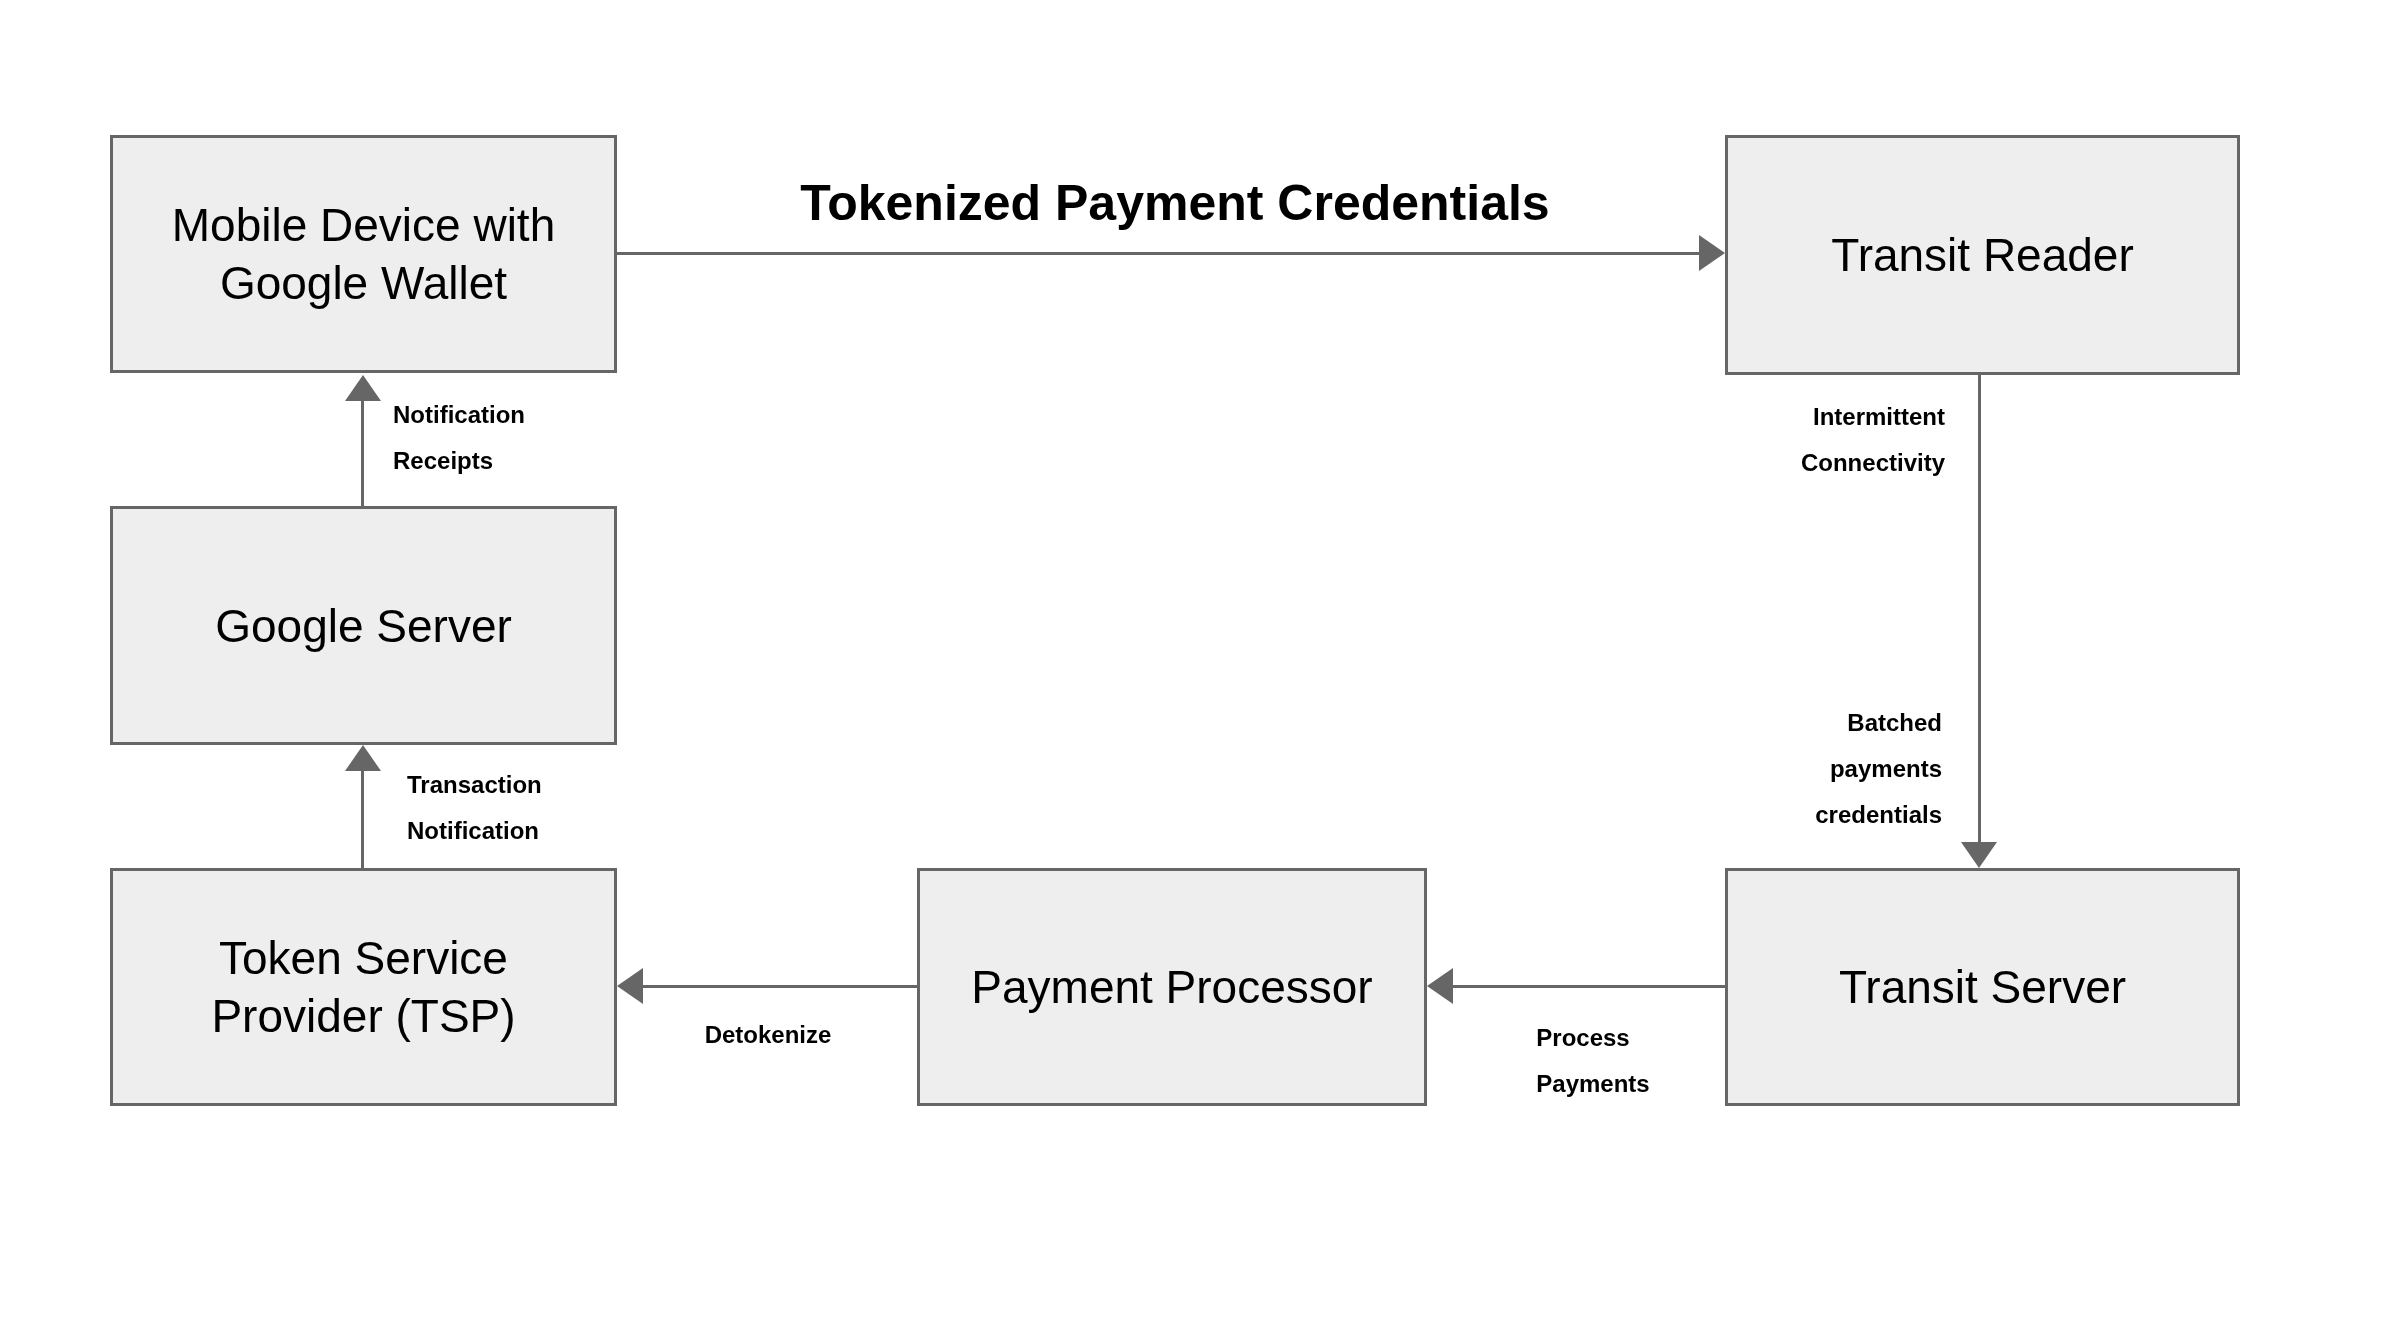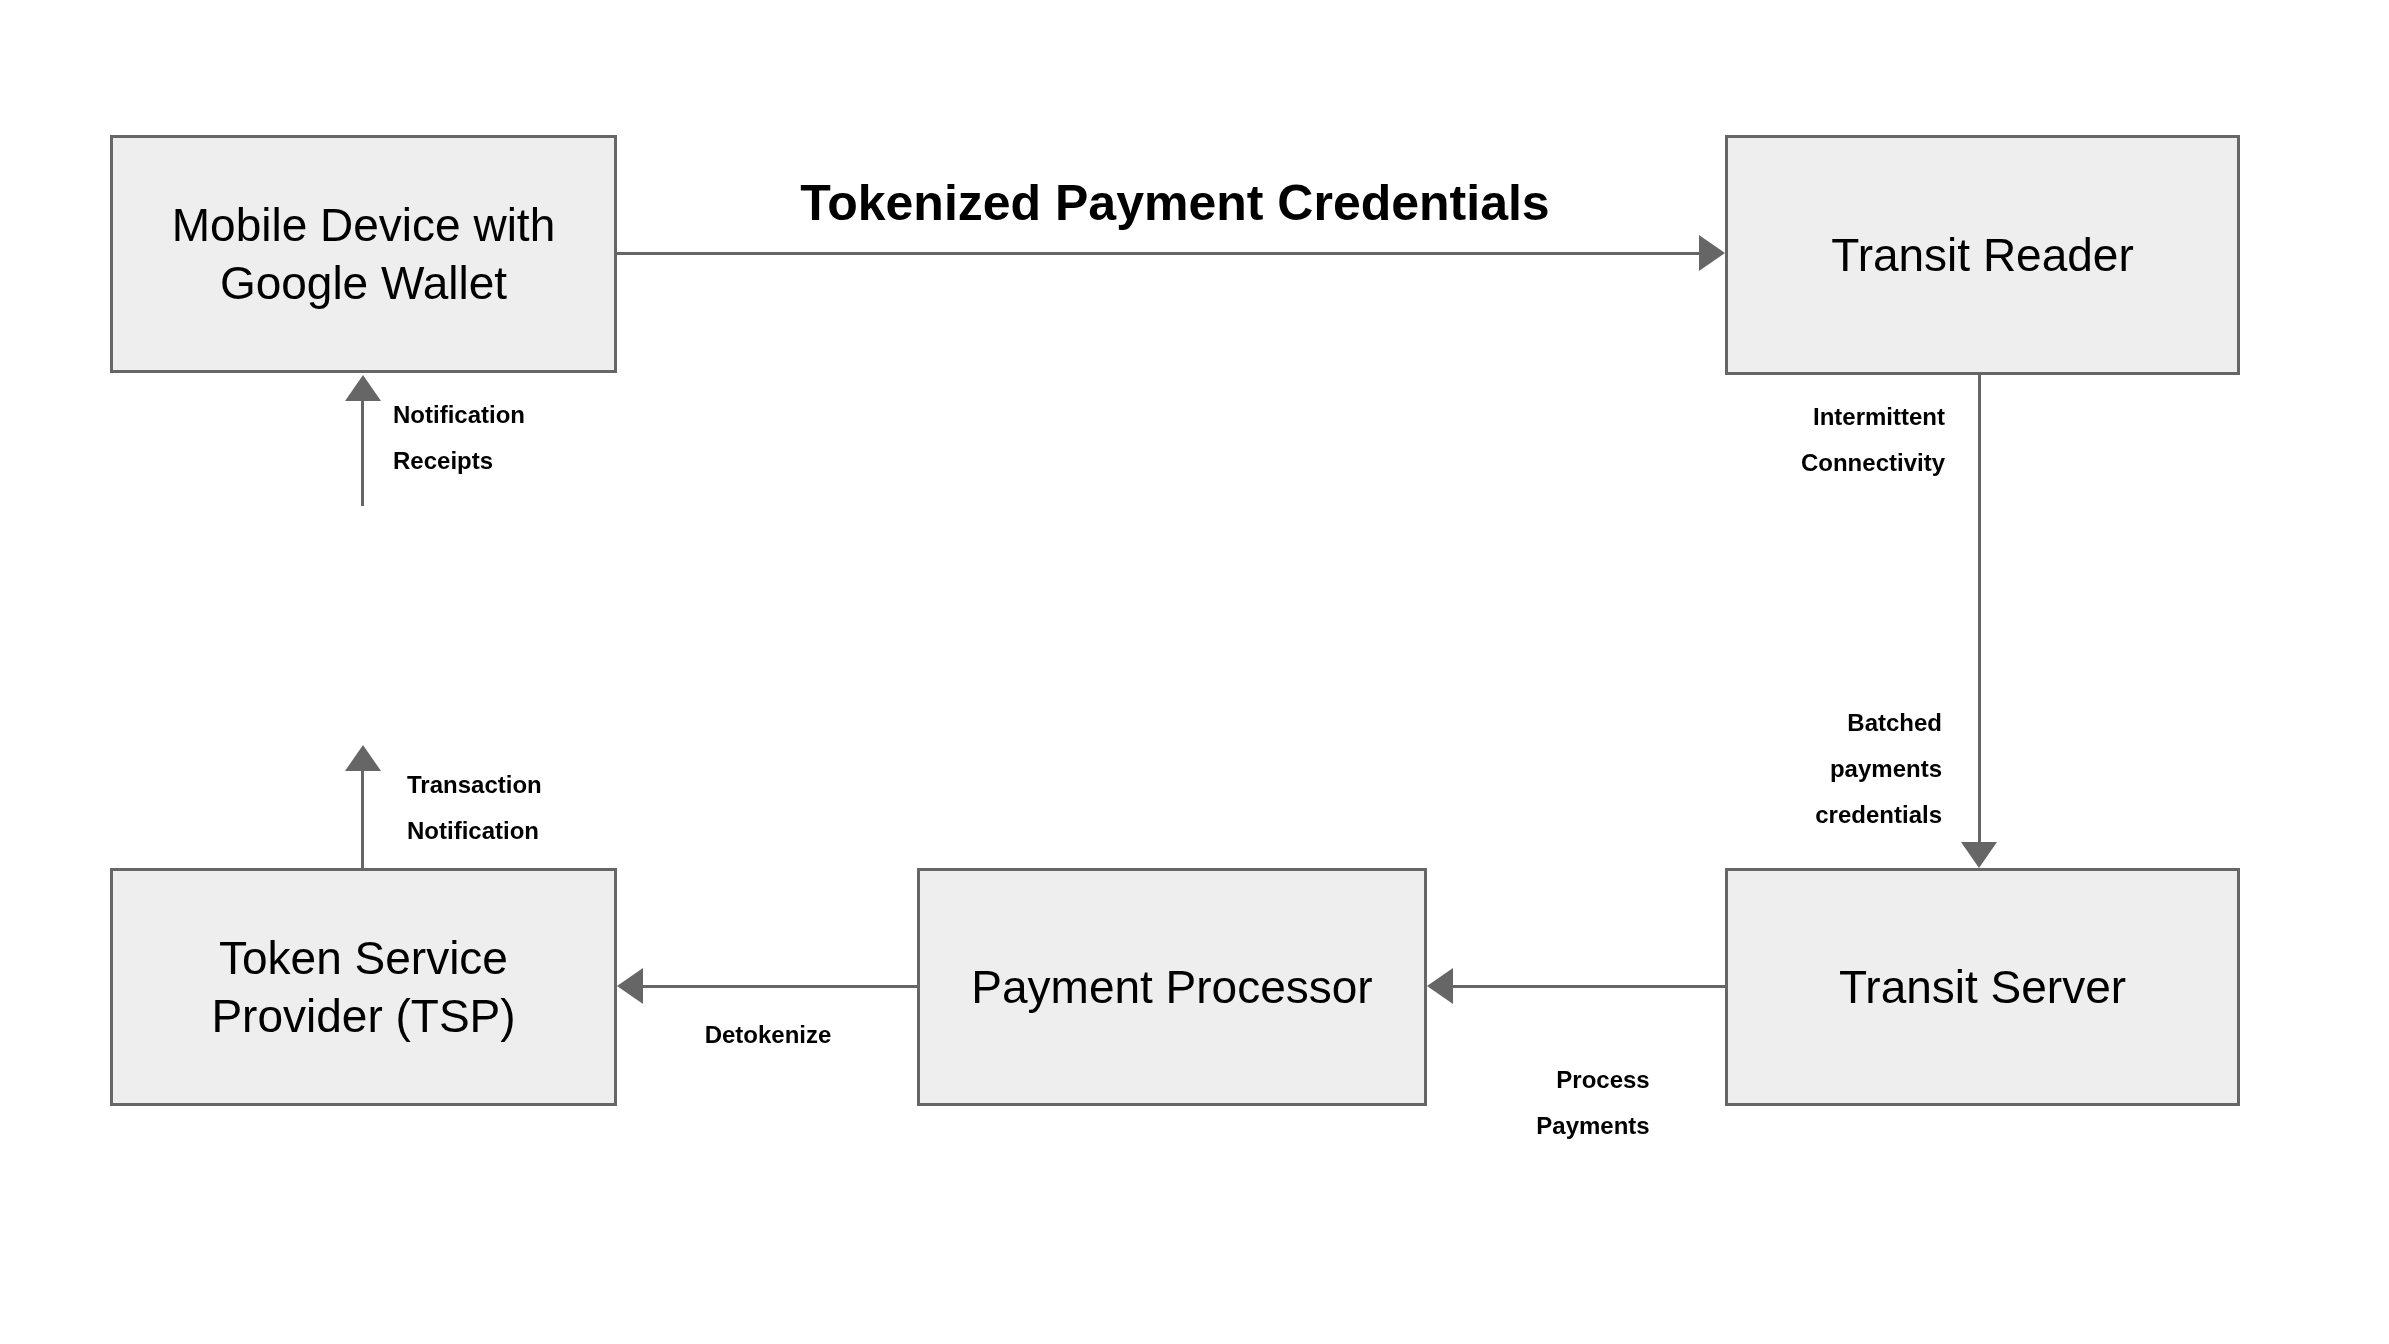--- a/index.html
+++ b/index.html
@@ -81,33 +81,34 @@
     color: var(--text-color, #000000);
     white-space: pre-line;
   }
   .lab-tokenized {
     left: 1175px; top: 203px;
     transform: translate(-50%, -50%);
     font-size: 50px; line-height: 60px; white-space: nowrap;
   }
   .lab-intermittent { left: 1945px; top: 394px; transform: translateX(-100%); text-align: right; }
   .lab-batched      { left: 1942px; top: 700px; transform: translateX(-100%); text-align: right; }
-  .lab-process      { left: 1593px; top: 1015px; transform: translateX(-50%); text-align: right; margin-top: 42px; }
+  .lab-process      { left: 1593px; top: 1015px; transform: translateX(-50%); text-align: left; }
   .lab-detokenize   { left: 768px;  top: 1012px; transform: translateX(-50%); text-align: center; }
   .lab-transaction  { left: 399px;  top: 762px; text-align: left; margin-left: 8px; }
   .lab-receipts     { left: 393px;  top: 392px; text-align: left; }
 </style>
 </head>
 <body style="background: rgb(255, 255, 255);">
 
 <div class="stage">
 
   <div class="node n-reader">Transit Reader</div>
   <div class="node n-mobile">Mobile Device with
 Google Wallet</div>
+  <div class="node n-google">Google Server</div>
   <div class="node n-tsp">Token Service
 Provider (TSP)</div>
   <div class="node n-payproc">Payment Processor</div>
   <div class="node n-tserver">Transit Server</div>
 
   <div class="line l-tokenized"></div>
   <div class="head h-right"></div>
   <div class="elabel lab-tokenized">Tokenized Payment Credentials</div>
 
   <div class="line l-batched"></div>

